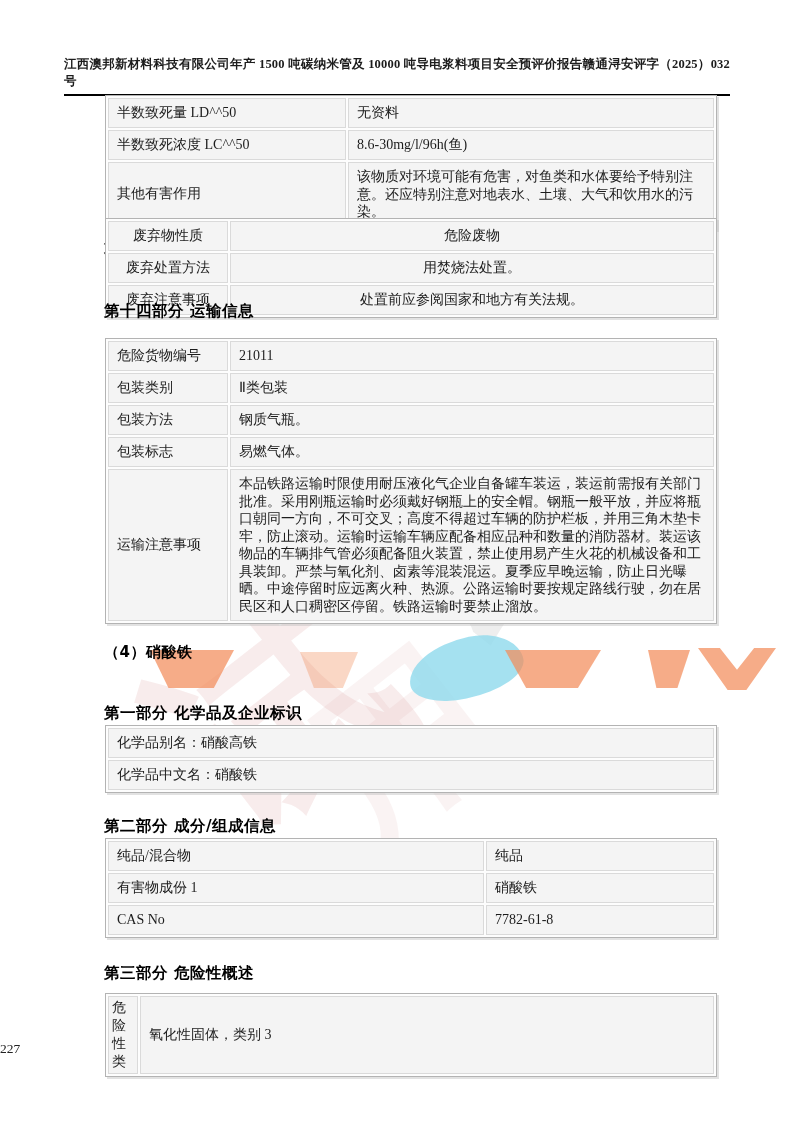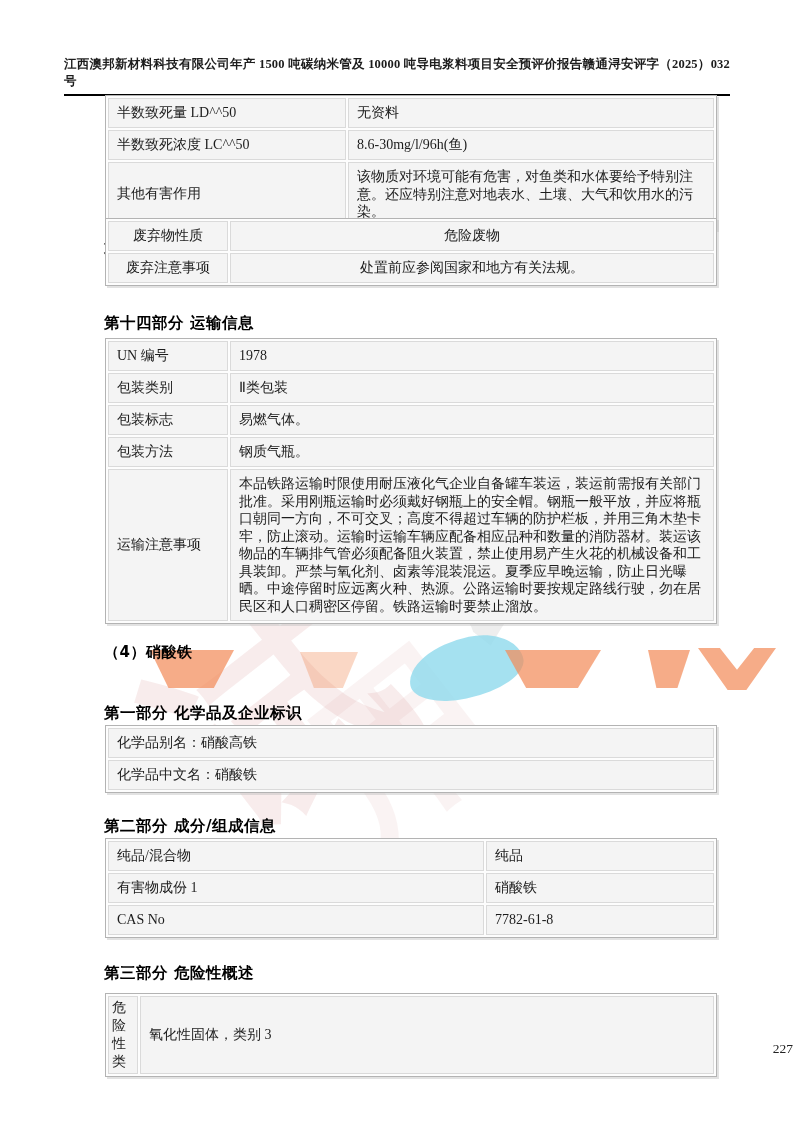--- a/index.html
+++ b/index.html
@@ -78,28 +78,28 @@
   .t-s13  { top: 218px; text-align: center; }
   .t-s13   td.l { width: 120px; }
   .t-s14  { top: 338px; }
   .t-s14   td.l { width: 120px; }
   .t-p1   { top: 725px; }
   .t-p2   { top: 838px; }
   .t-p2    td.l { width: 376px; }
   .t-p3   { top: 985px; margin-top: 8px; }
   .t-p3    td.l { width: 30px; padding: 2px 3px; line-height: 18px; }
   .h-13 { top: 197px; margin-top: 40px; }
-  .h-14 { top: 301px; margin-top: 12px; }
+  .h-14 { top: 301px; }
   .h-sub4 { top: 643px; font-size: 15px; }
   .h-p1 { top: 703px; }
   .h-p2 { top: 816px; }
   .h-p3 { top: 963px; }
   .pageno {
     position: absolute; top: 1041px; left: 0; width: 100%;
-    text-align: right; font-size: 13.5px; color: #222;
+    text-align: left; font-size: 13.5px; color: #222;
   }
 </style>
 </head>
 <body>
 
 <div class="page">
 
   <div class="wm-layer">
     <div class="wm-glyph wm-g1">印</div>
     <div class="wm-glyph wm-g2">试</div>
@@ -134,46 +134,50 @@
       </table>
 
     <div class="sec-title h-13">第十三部分 废弃处置</div>
     <table class="tbl t-s13">
       <tbody>
           <tr>
         <td class="l">废弃物性质</td>
         <td>危险废物</td>
       </tr>
       <tr>
+        <td class="l">废弃处置方法</td>
+        <td>用焚烧法处置。</td>
+      </tr>
+      <tr>
         <td class="l">废弃注意事项</td>
         <td>处置前应参阅国家和地方有关法规。</td>
       </tr>
     </tbody>
       </table>
 
     <div class="sec-title h-14">第十四部分 运输信息</div>
     <table class="tbl t-s14">
       <tbody>
-      <tr>
-        <td class="l">UN 编号</td>
-        <td>1978</td>
+          <tr>
+        <td class="l">危险货物编号</td>
+        <td>21011</td>
       </tr>
       <tr>
         <td class="l">包装类别</td>
         <td>Ⅱ类包装</td>
       </tr>
       <tr>
+        <td class="l">包装方法</td>
+        <td>钢质气瓶。</td>
+      </tr>
+      <tr>
         <td class="l">包装标志</td>
         <td>易燃气体。</td>
       </tr>
       <tr>
-        <td class="l">包装方法</td>
-        <td>钢质气瓶。</td>
-      </tr>
-      <tr>
         <td class="l">运输注意事项</td>
         <td class="multi">本品铁路运输时限使用耐压液化气企业自备罐车装运，装运前需报有关部门批准。采用刚瓶运输时必须戴好钢瓶上的安全帽。钢瓶一般平放，并应将瓶口朝同一方向，不可交叉；高度不得超过车辆的防护栏板，并用三角木垫卡牢，防止滚动。运输时运输车辆应配备相应品种和数量的消防器材。装运该物品的车辆排气管必须配备阻火装置，禁止使用易产生火花的机械设备和工具装卸。严禁与氧化剂、卤素等混装混运。夏季应早晚运输，防止日光曝晒。中途停留时应远离火种、热源。公路运输时要按规定路线行驶，勿在居民区和人口稠密区停留。铁路运输时要禁止溜放。</td>
       </tr>
     </tbody>
       </table>
 
     <div class="sec-title h-sub4">（4）硝酸铁</div>
 
     <div class="sec-title h-p1">第一部分 化学品及企业标识</div>
     <table class="tbl t-p1">

